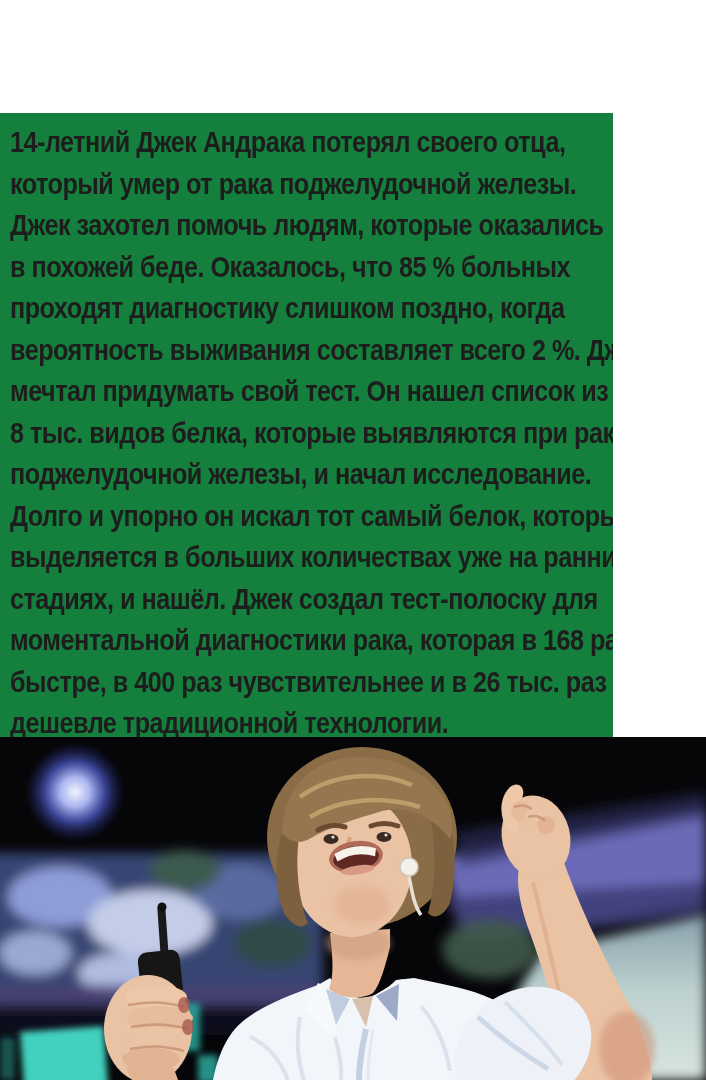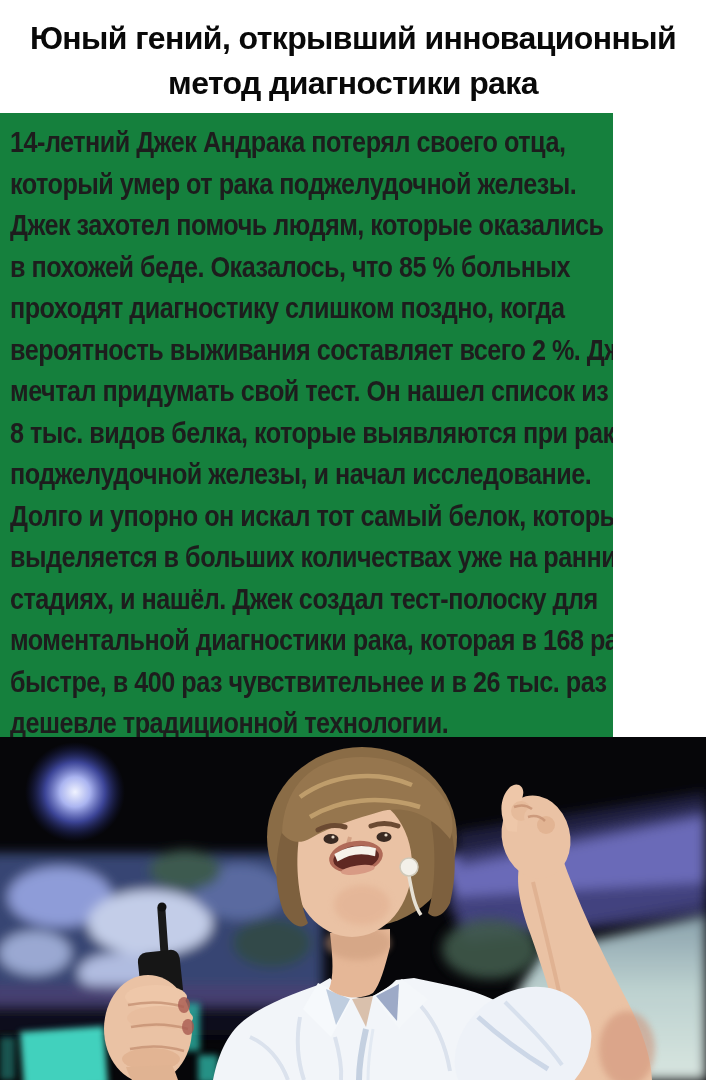--- a/index.html
+++ b/index.html
@@ -58,24 +58,20 @@
     height: 343px;
     background: #060609;
   }
   .photo-block svg { display: block; }
 </style>
 </head>
 <body>
 
 <div class="page">
 
-  <div class="title-block">
-    <div class="title-text">Юный гений, открывший инновационный
-метод диагностики рака</div>
-  </div>
 
   <div class="body-block">
     <div class="body-text">14-летний Джек Андрака потерял своего отца,
 который умер от рака поджелудочной железы.
 Джек захотел помочь людям, которые оказались
 в похожей беде. Оказалось, что 85 % больных
 проходят диагностику слишком поздно, когда
 вероятность выживания составляет всего 2 %. Джек
 мечтал придумать свой тест. Он нашел список из
 8 тыс. видов белка, которые выявляются при раке

